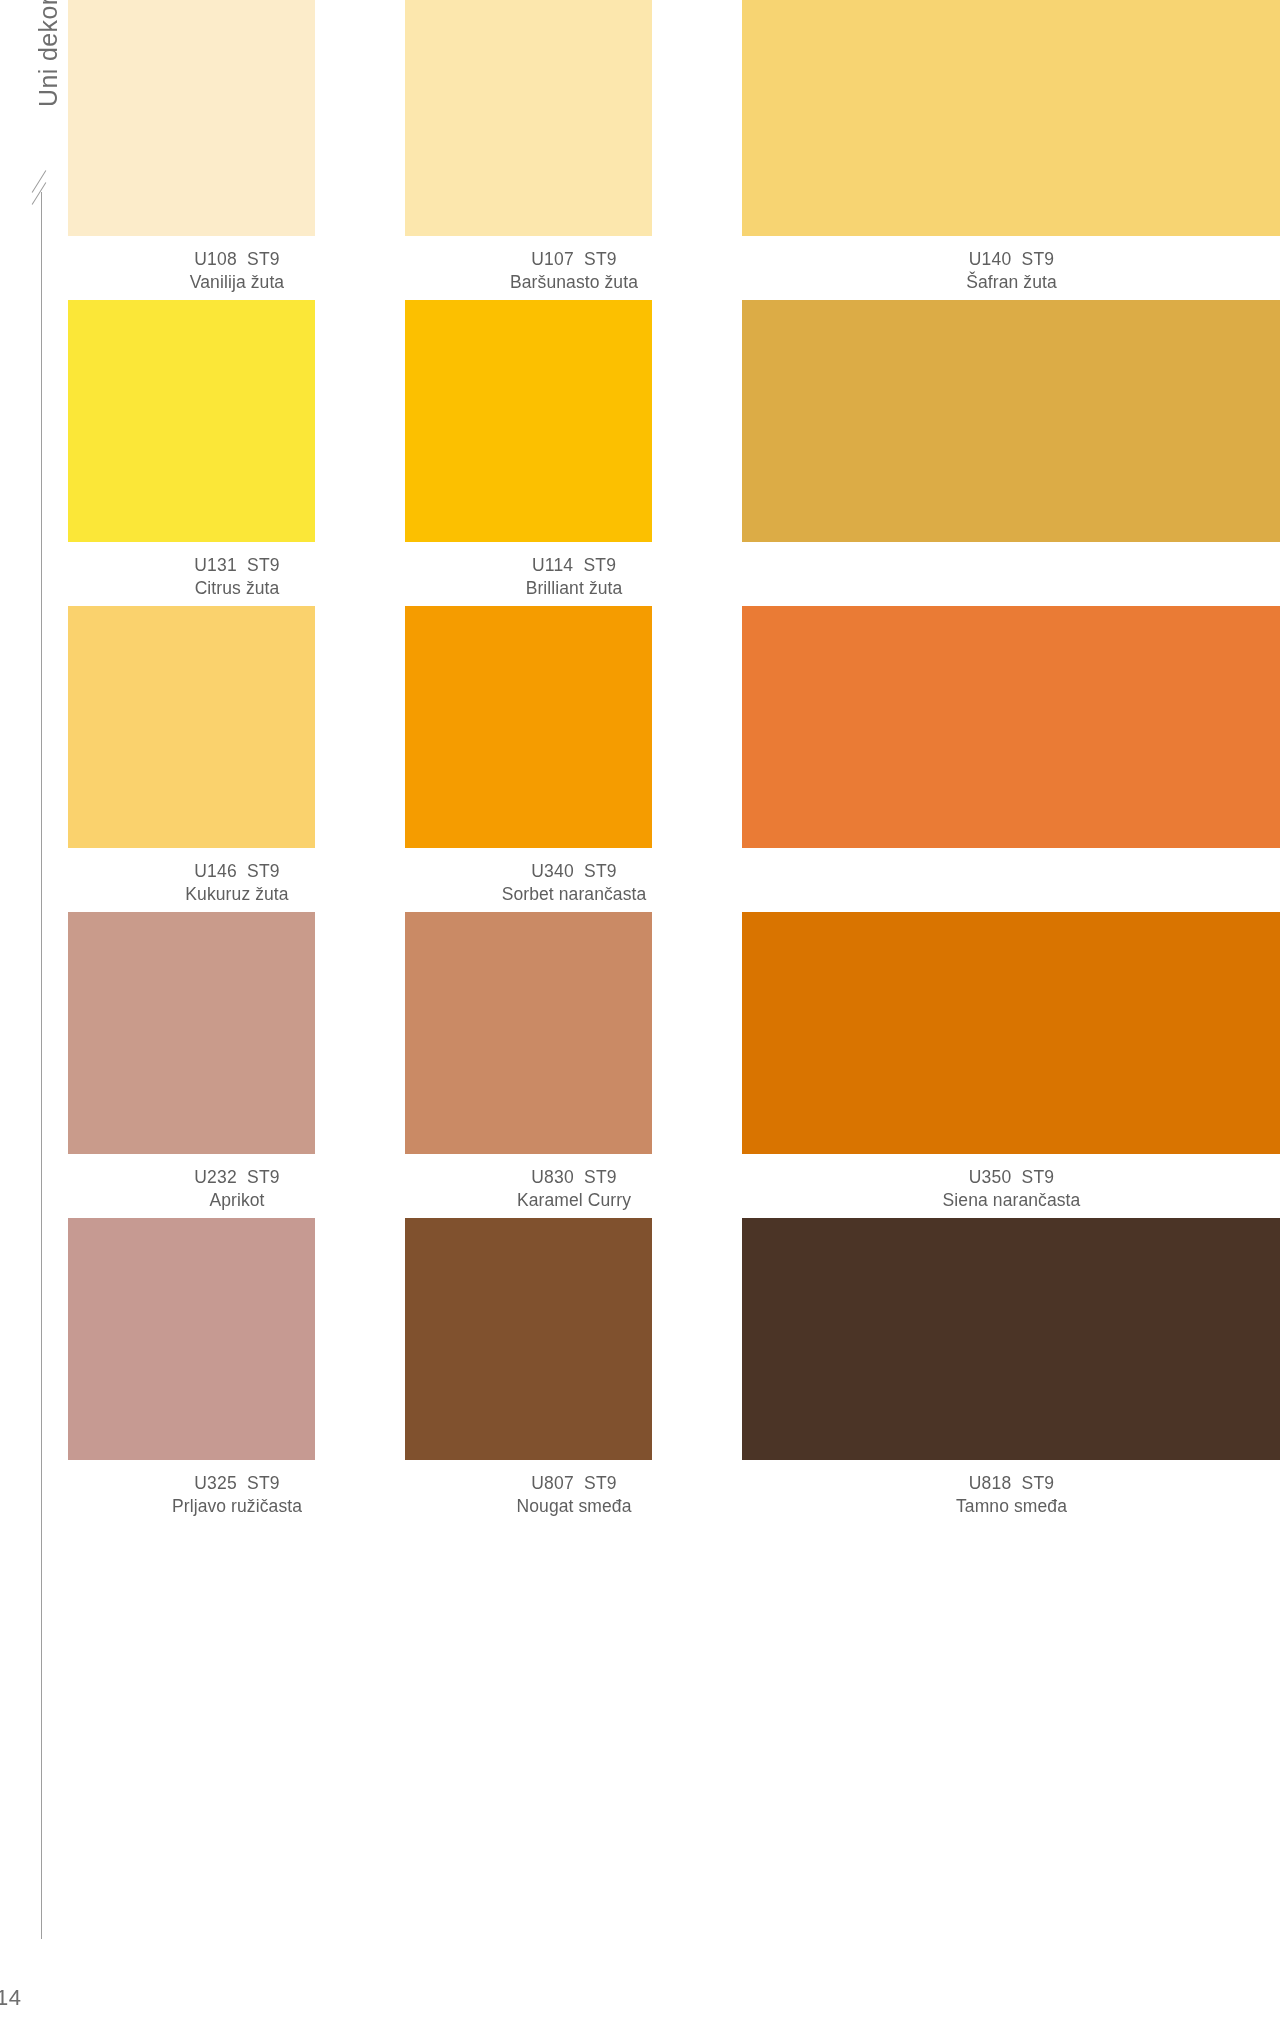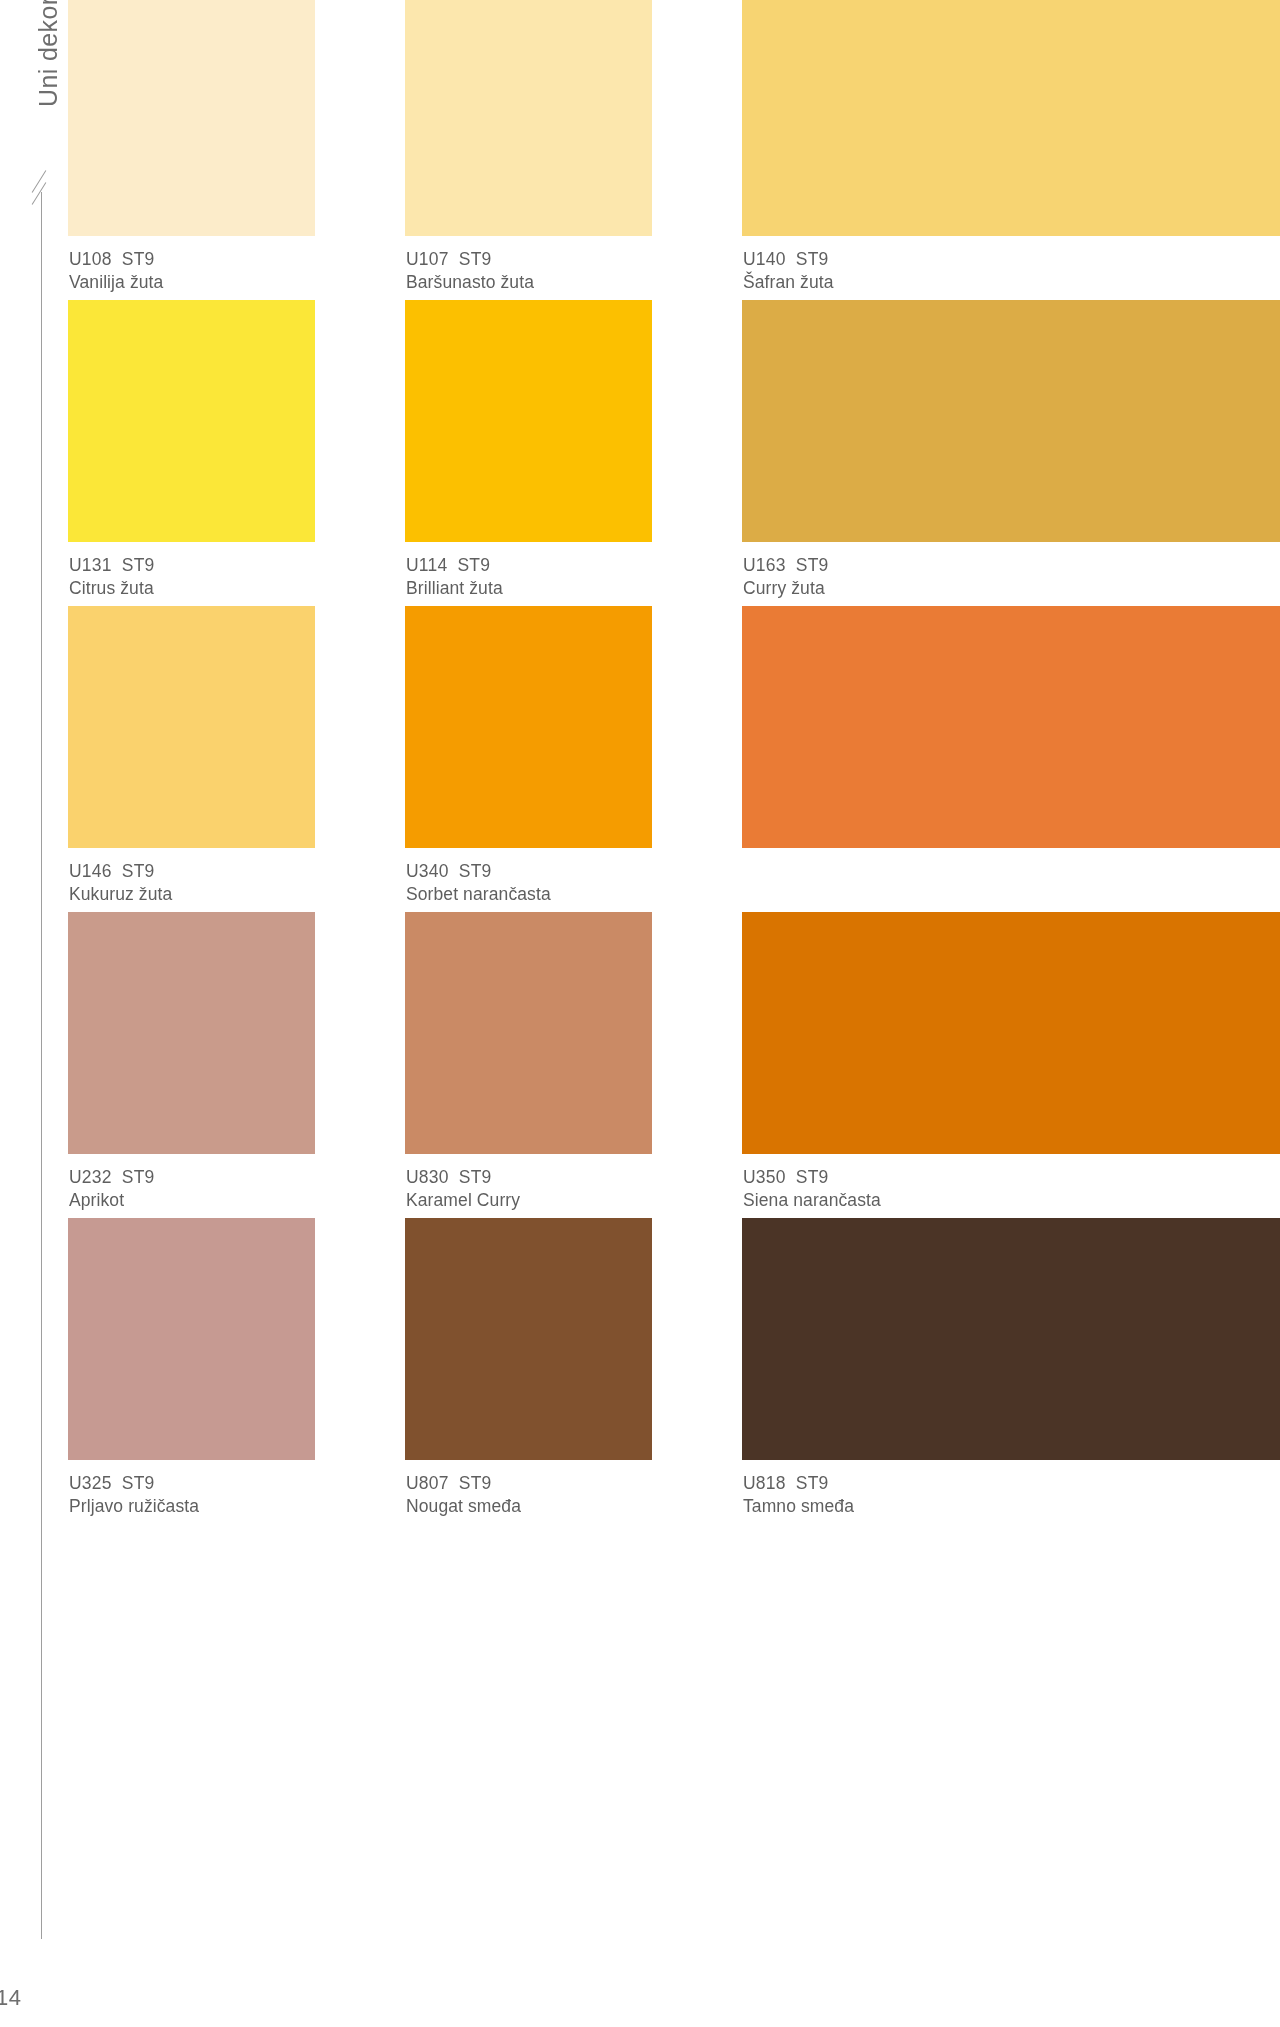--- a/index.html
+++ b/index.html
@@ -73,20 +73,21 @@
     letter-spacing: .5px;
   }
 
   
   #swatch-grid {
     position: absolute;
     left: 68px;
     top: 0;
     width: 1212px;
     height: 2027px;
+    text-align: center;
   }
   .swatch-row {
     position: absolute;
     left: 0;
     width: 1212px;
   }
   .swatch-row[data-row="0"] { top: -6px;   height: 296px; }
   .swatch-row[data-row="1"] { top: 300px;  height: 296px; }
   .swatch-row[data-row="2"] { top: 606px;  height: 296px; }
   .swatch-row[data-row="3"] { top: 912px;  height: 296px; padding-left: 24px; }
@@ -175,24 +176,20 @@
       </div>
       <div class="swatch-cell" data-col="1">
         <div class="swatch-chip" style="background: rgb(252, 192, 0);"></div>
         <div class="swatch-caption">
           <div class="swatch-code">U114  ST9</div>
           <div class="swatch-name">Brilliant žuta</div>
         </div>
       </div>
       <div class="swatch-cell" data-col="2">
         <div class="swatch-chip" style="background: rgb(220, 172, 70);"></div>
-        <div class="swatch-caption">
-          <div class="swatch-code">U163  ST9</div>
-          <div class="swatch-name">Curry žuta</div>
-        </div>
       </div>
     </div>
     <div class="swatch-row" data-row="2">
       <div class="swatch-cell" data-col="0">
         <div class="swatch-chip" style="background: rgb(250, 210, 109);"></div>
         <div class="swatch-caption">
           <div class="swatch-code">U146  ST9</div>
           <div class="swatch-name">Kukuruz žuta</div>
         </div>
       </div>

